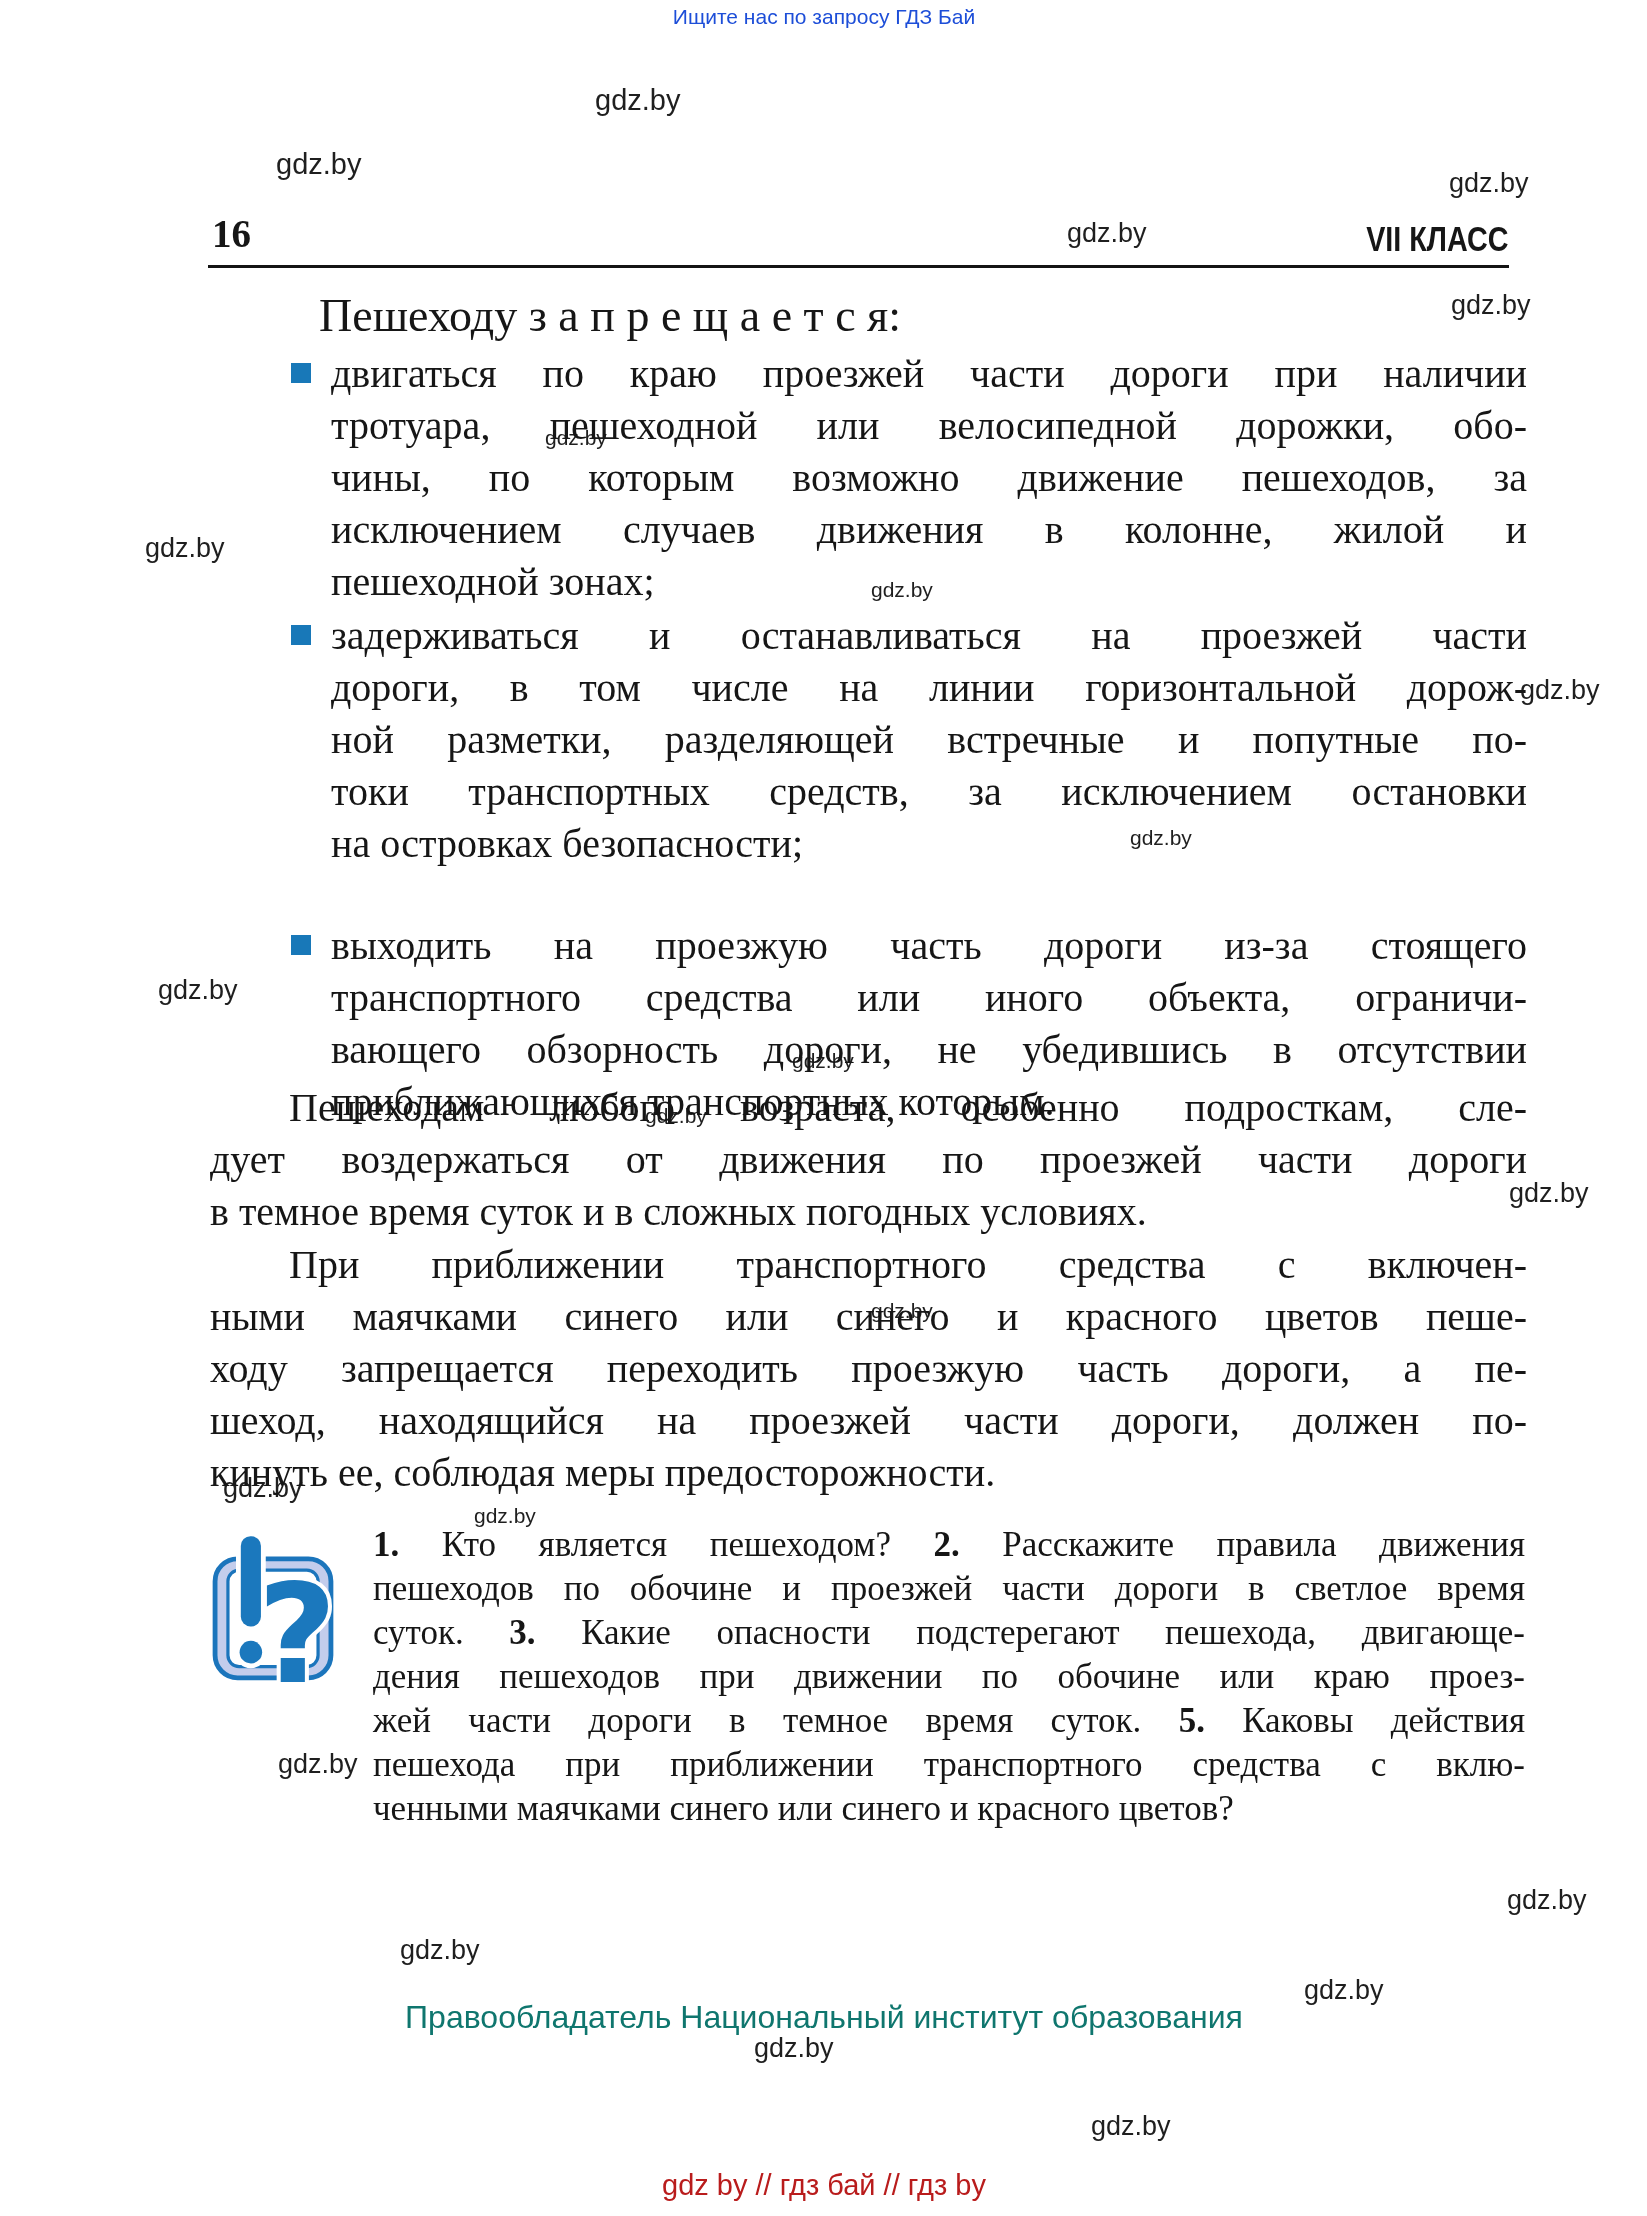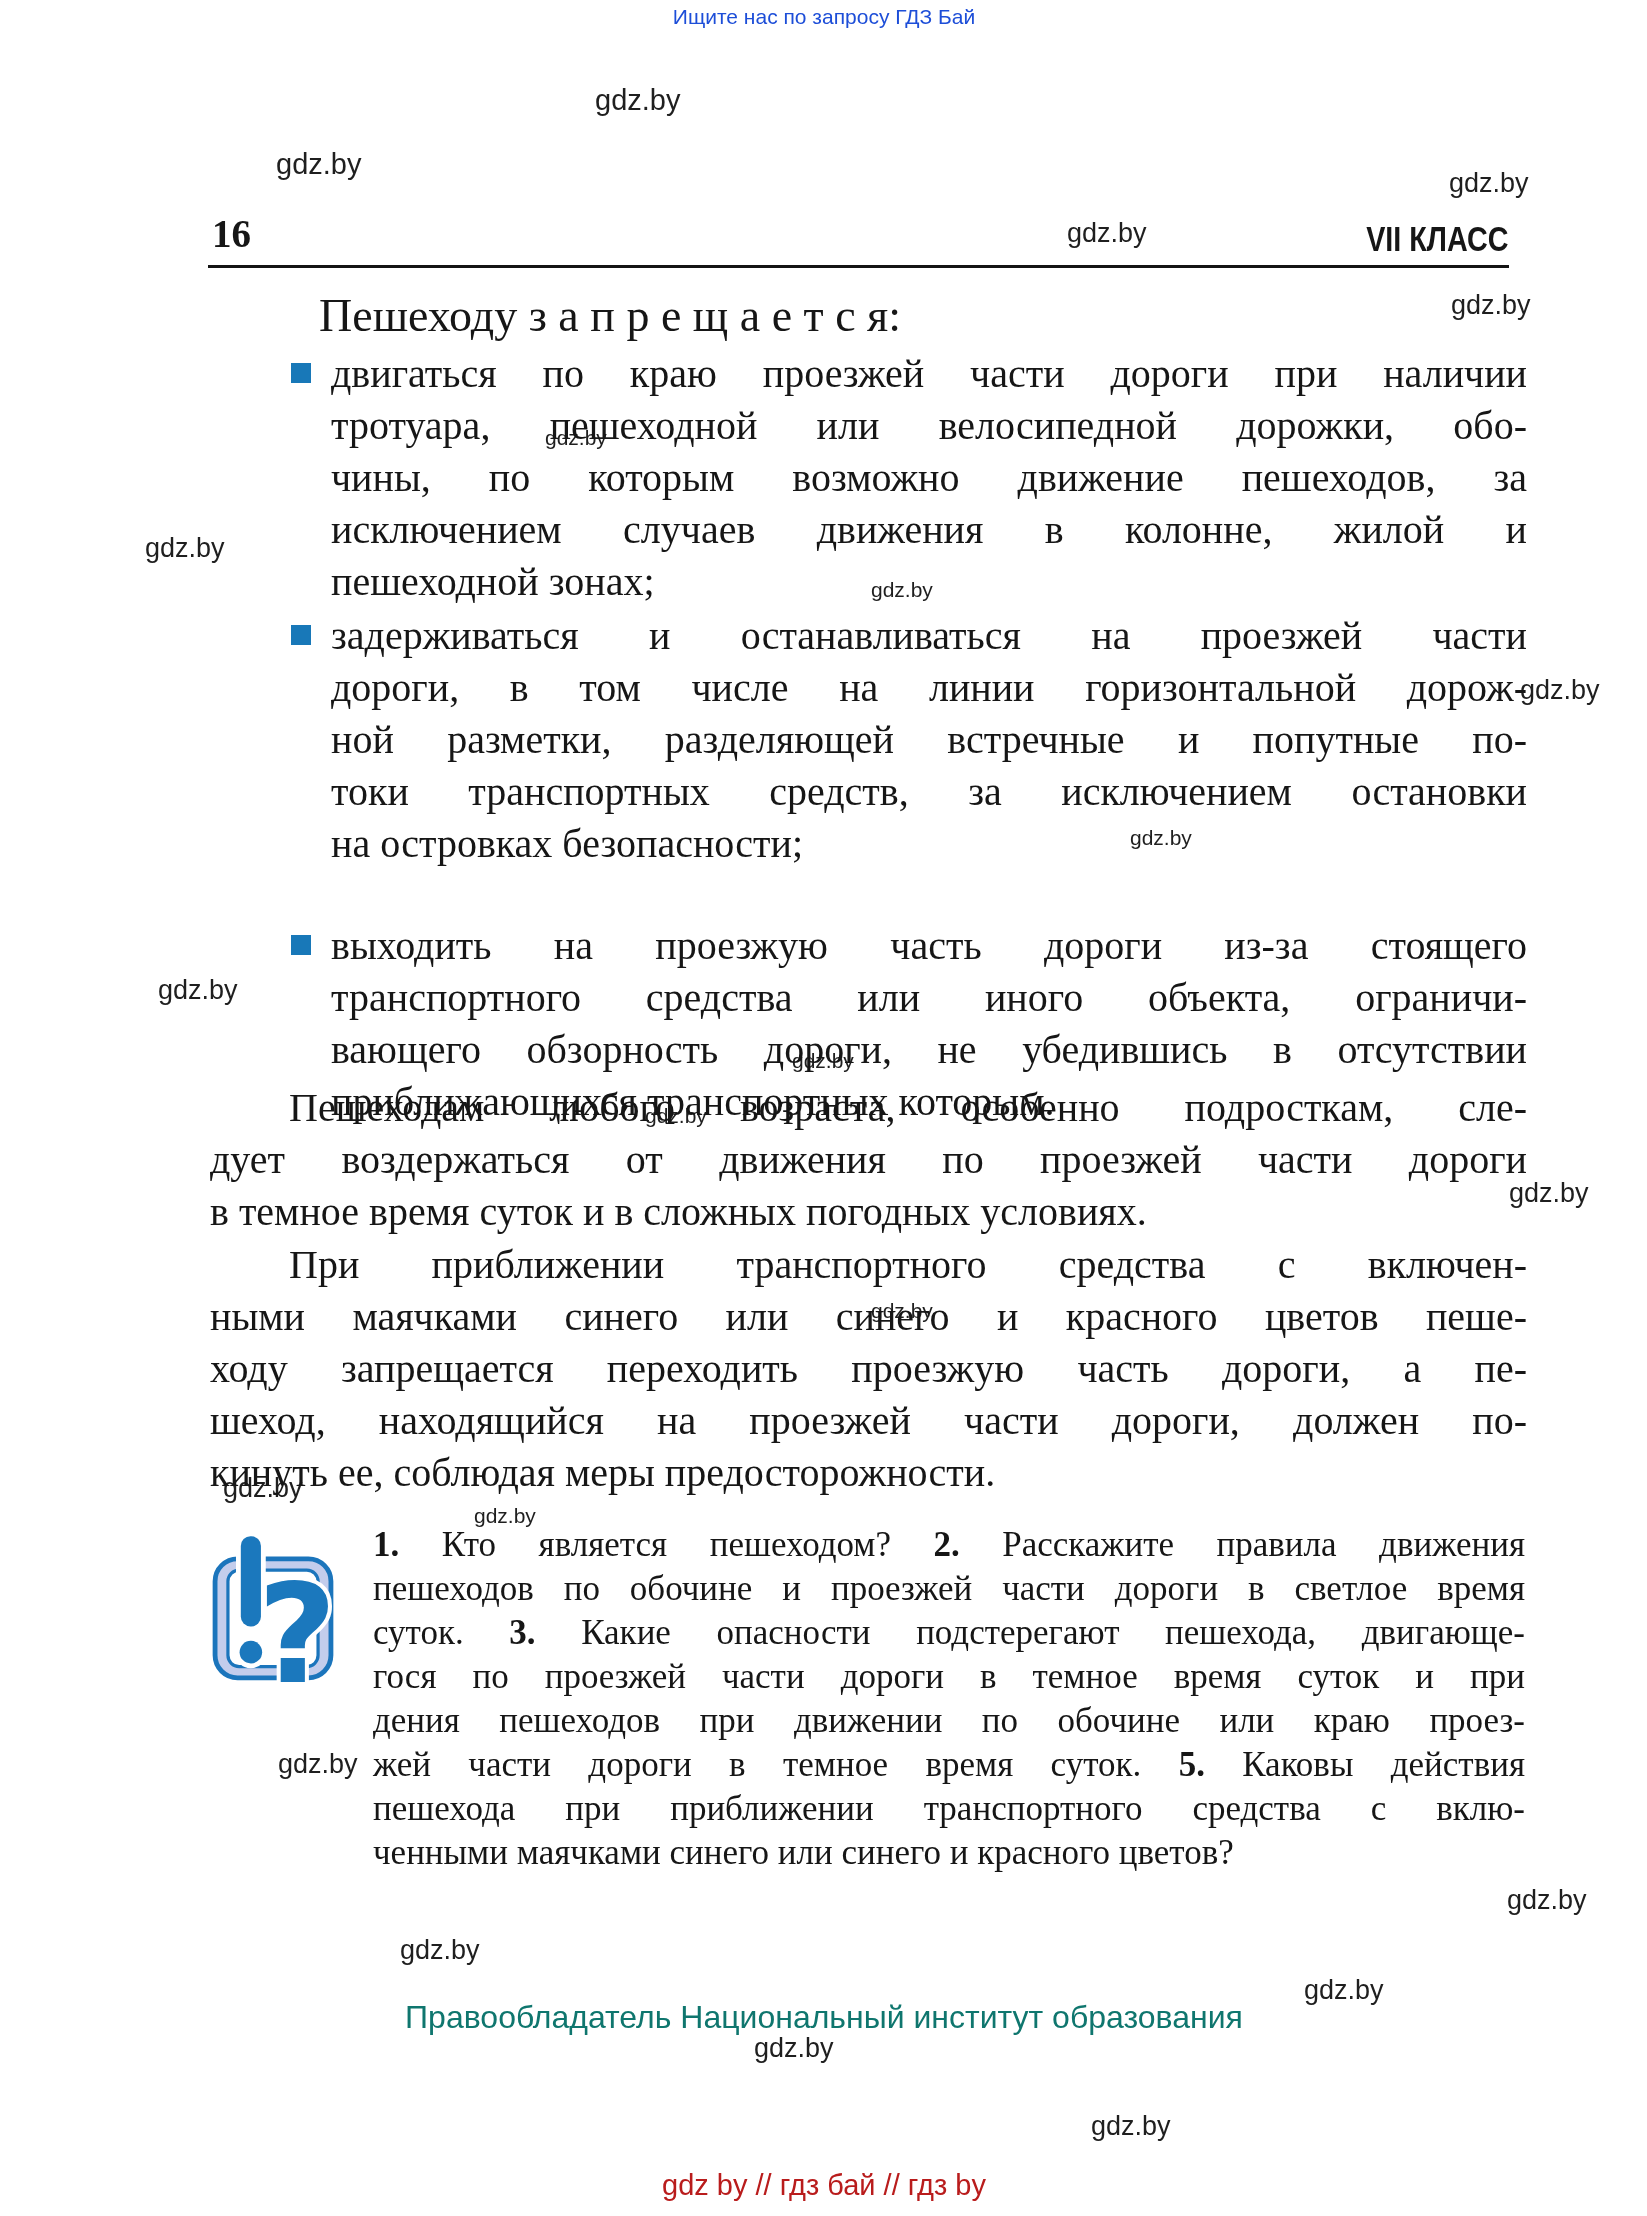--- a/index.html
+++ b/index.html
@@ -127,21 +127,20 @@
     <rect x="42" y="14" width="25" height="112" rx="12" fill="#1b78bd"></rect>
     <circle cx="54.5" cy="158" r="20" fill="#ffffff"></circle>
     <circle cx="54.5" cy="158" r="14" fill="#1b78bd"></circle>
     <text x="112" y="195" text-anchor="middle" font-family="'DejaVu Sans', sans-serif" font-size="170" font-weight="bold" fill="#1b78bd" stroke="#ffffff" stroke-width="10" paint-order="stroke">?</text>
   </svg>
 
   <div class="qtext">
       <div class="line"><span class="b">1.</span><span> Кто является пешеходом? </span><span class="b">2.</span><span> Расскажите правила движения</span></div>
       <div class="line"><span>пешеходов по обочине и проезжей части дороги в светлое время</span></div>
       <div class="line"><span>суток. </span><span class="b">3.</span><span> Какие опасности подстерегают пешехода, двигающе-</span></div>
-      <div class="line"><span>гося по проезжей части дороги в темное время суток и при</span></div>
       <div class="line"><span>дения пешеходов при движении по обочине или краю проез-</span></div>
       <div class="line"><span>жей части дороги в темное время суток. </span><span class="b">5.</span><span> Каковы действия</span></div>
       <div class="line"><span>пешехода при приближении транспортного средства с вклю-</span></div>
       <div class="line last"><span>ченными маячками синего или синего и красного цветов?</span></div>
     </div>
 
   <div class="copyright">Правообладатель Национальный институт образования</div>
   <div class="links">gdz by  //  гдз бай  //  гдз by</div>
 
 </div>

